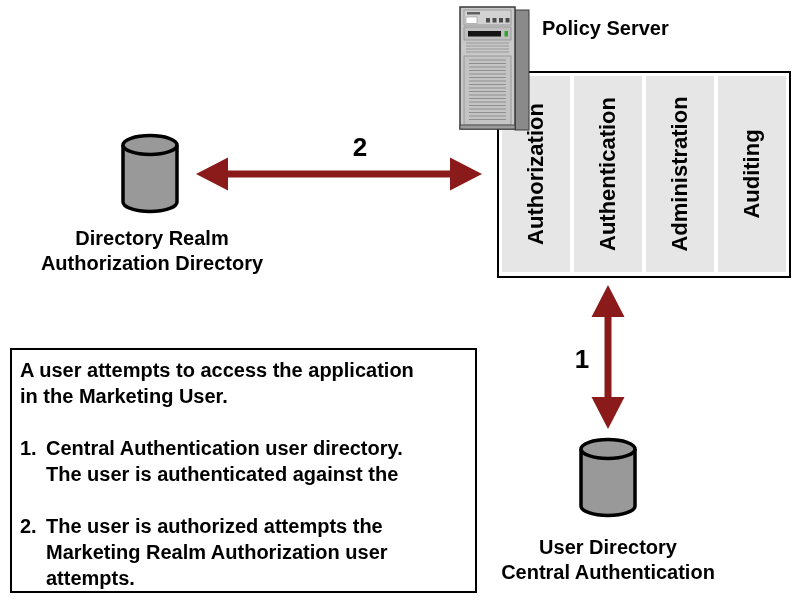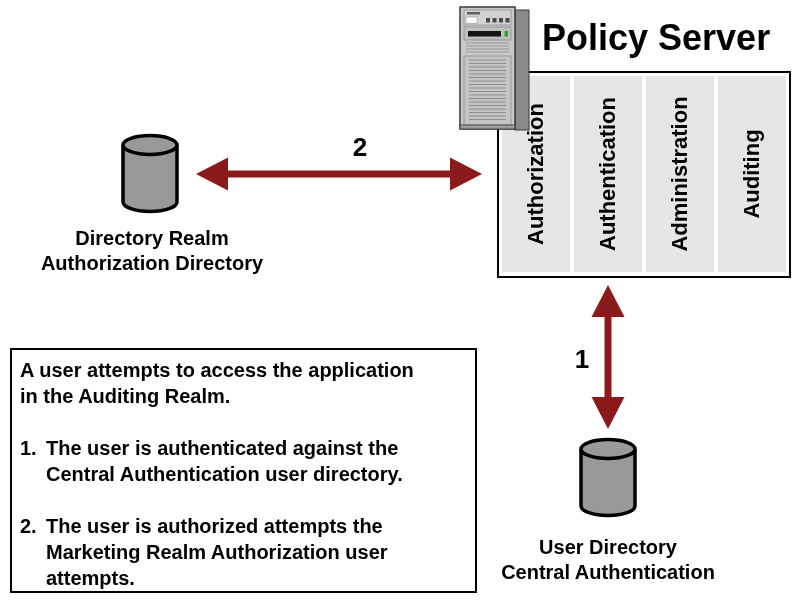--- a/index.html
+++ b/index.html
@@ -13,21 +13,21 @@
     position:absolute; left:497px; top:71px; width:294px; height:207px;
     border:2.5px solid #000; background:#fff; box-sizing:border-box;
   }
   .panel {
     position:absolute; top:3px; height:196px; width:68px; background:#E6E6E6;
     display:flex; align-items:center; justify-content:center;
   }
   .panel span { transform:rotate(-90deg); white-space:nowrap; font-size:22px; }
   .p1 { left:3px; } .p2 { left:75px; } .p3 { left:147px; } .p4 { left:219px; }
 
-  .policy-title { position:absolute; left:542px; top:17px; font-size:36px; white-space:nowrap; }
+  .policy-title { position:absolute; left:542px; top:17px; font-size:20px; white-space:nowrap; }
 
   .server-icon { position:absolute; left:459px; top:6px; z-index:5; }
 
   .arrow { position:absolute; }
   #arrow2 { left:196px; top:144px; }
   #arrow1 { left:578px; top:285px; }
   .num { position:absolute; font-size:26px; width:24px; text-align:center; }
   #num2 { left:348px; top:132px; }
   #num1 { left:570px; top:344px; }
 
@@ -146,27 +146,27 @@
     <ellipse cx="31" cy="12" rx="27" ry="9.5" fill="#999999" stroke="#000" stroke-width="3.5"></ellipse>
   </svg>
   <div class="dir-label" id="right-label">
     <div>User Directory</div>
     <div>Central Authentication</div>
   </div>
 
   <div class="note-box">
     <div class="note-intro">
       <div>A user attempts to access the application</div>
-      <div>in the Auditing Realm.</div>
+      <div>in the Marketing User.</div>
     </div>
     <div class="note-item">
       <span class="n">1.</span>
       <div>
+        <div>Central Authentication user directory.</div>
         <div>The user is authenticated against the</div>
-        <div>Central Authentication user directory.</div>
       </div>
     </div>
     <div class="note-item">
       <span class="n">2.</span>
       <div>
         <div>The user is authorized attempts the</div>
         <div>Marketing Realm Authorization user</div>
         <div>attempts.</div>
       </div>
     </div>

